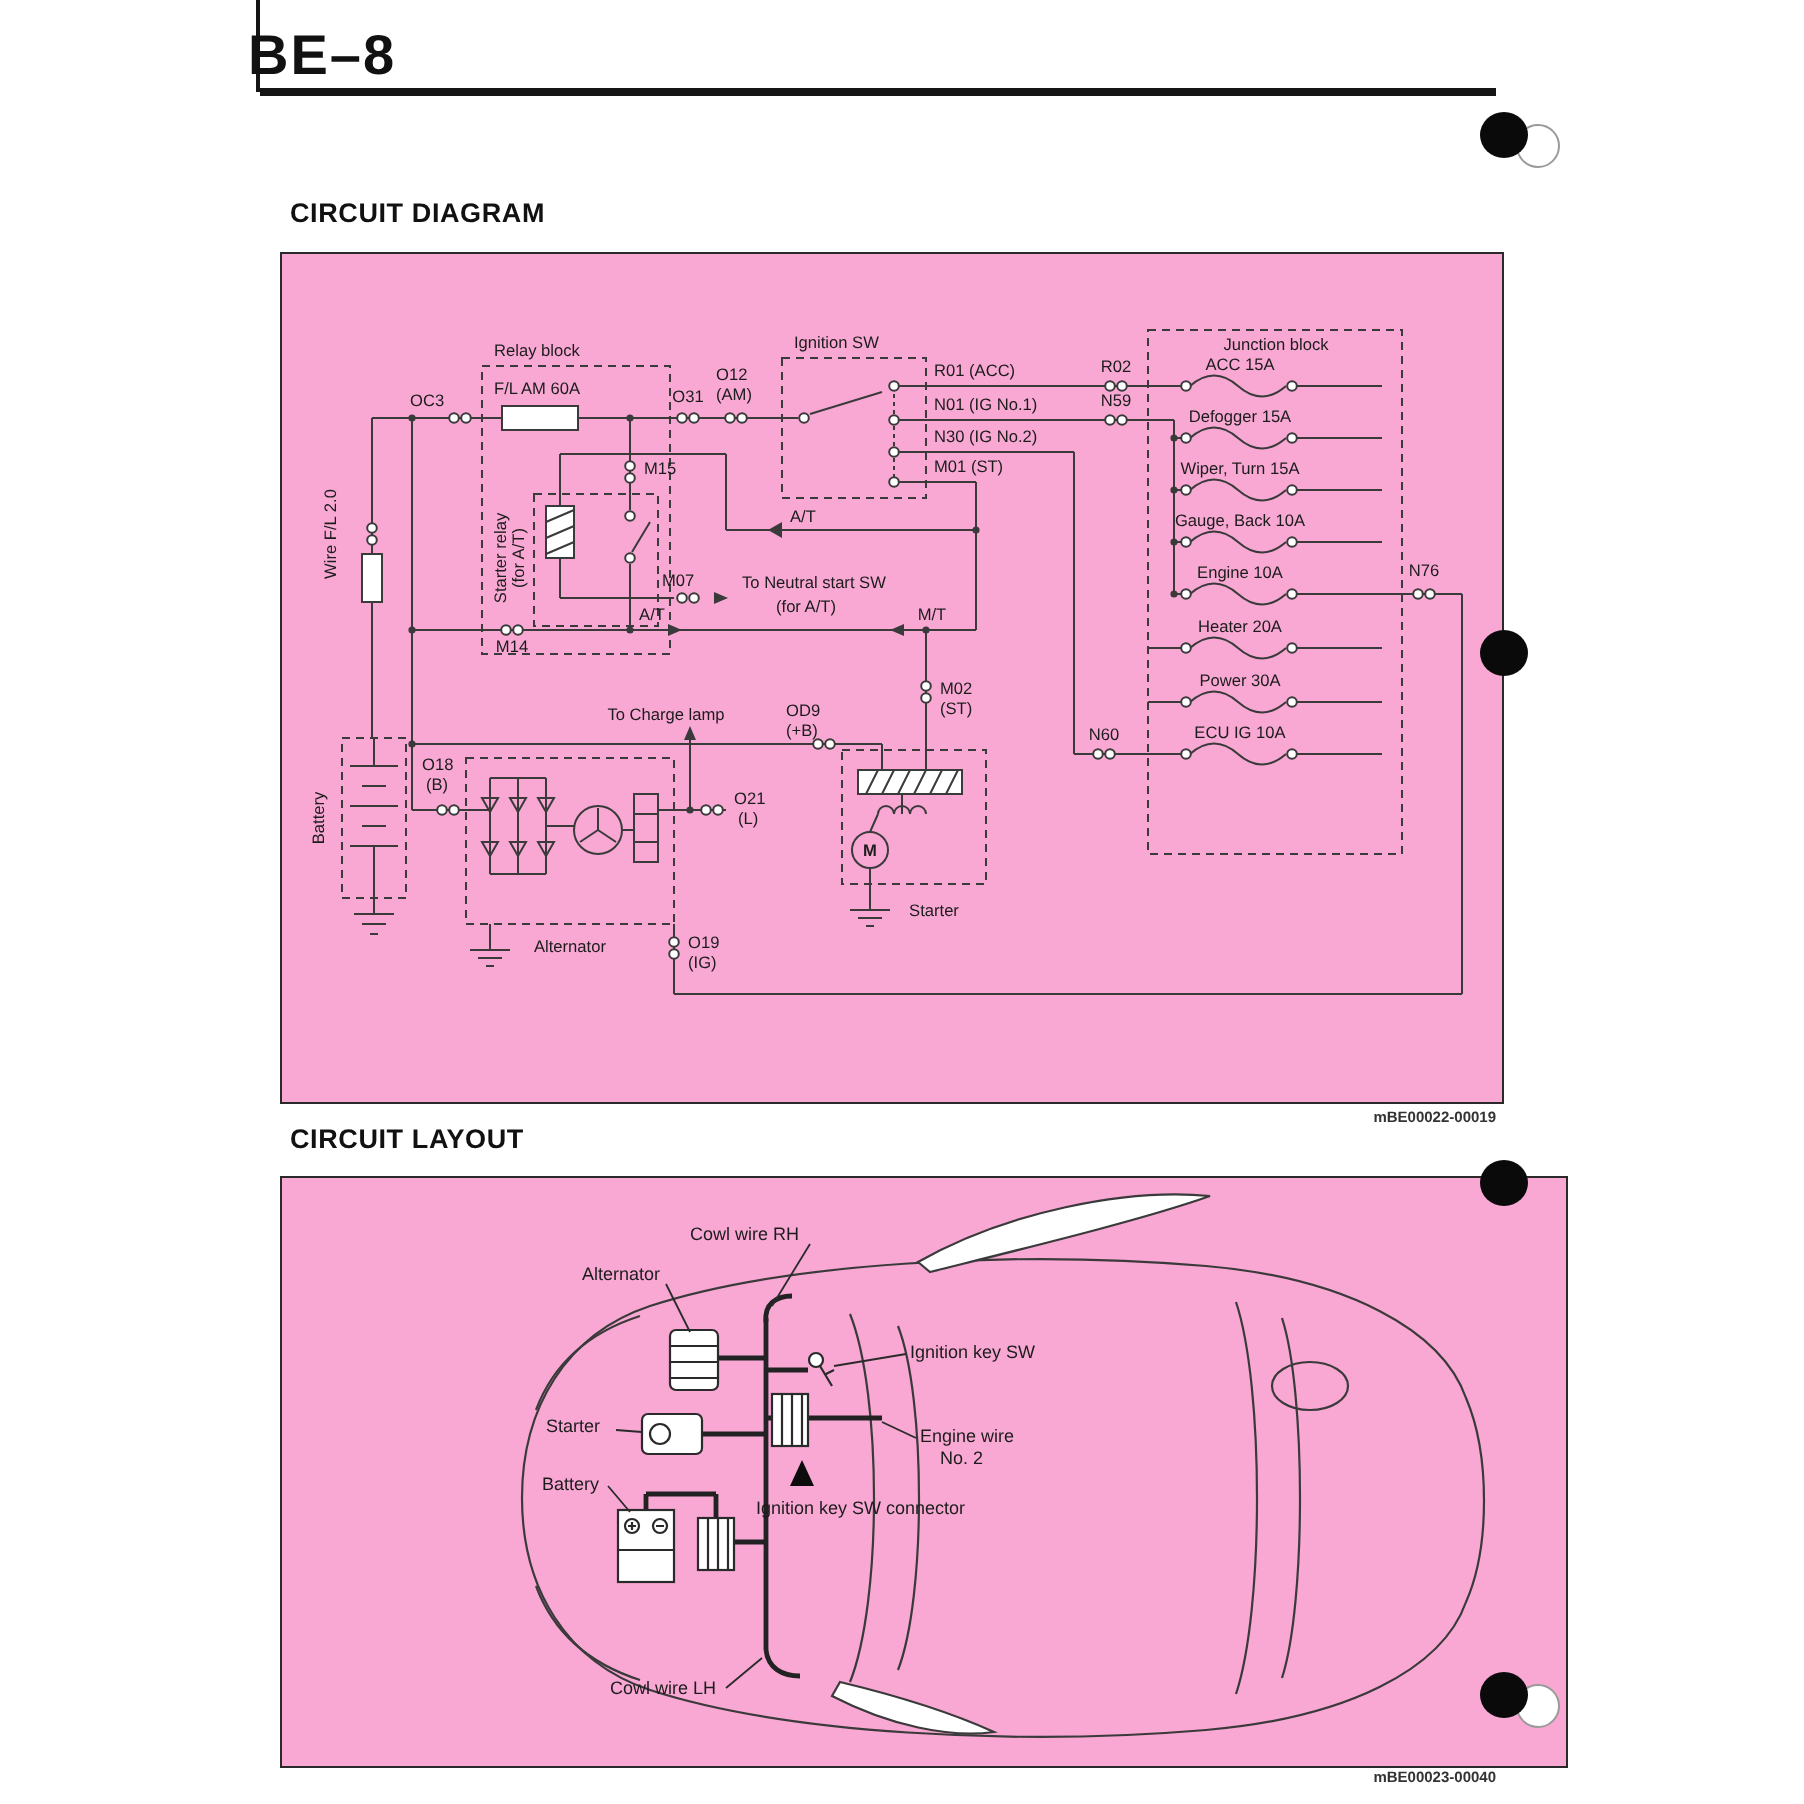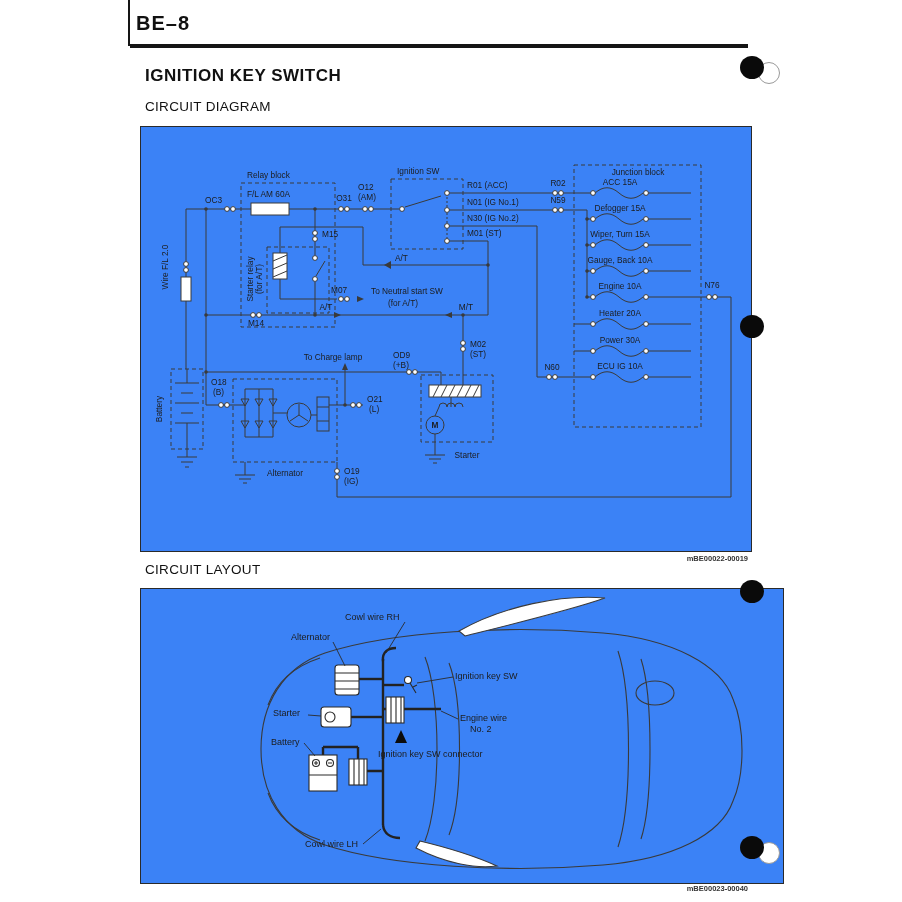--- a/index.html
+++ b/index.html
@@ -1,45 +1,44 @@
 <!DOCTYPE html>
 <html><head>
 <meta charset="utf-8">
 <style>
   html,body{margin:0;padding:0;background:#fff;}
   .page{position:relative;width:902px;height:902px;background:#ffffff;overflow:hidden;
         font-family:"Liberation Sans",sans-serif;color:#111;}
   .abs{position:absolute;}
-  .page-code{left:136px;top:12px;font-size:20px;font-weight:bold;letter-spacing:1px;}
+  .page-code{left:124px;top:12px;font-size:28px;font-weight:bold;letter-spacing:1px;}
   .rule{left:130px;top:44px;width:618px;height:4px;background:#151515;}
   .edge-tick{left:128px;top:0;width:2px;height:46px;background:#151515;}
   .h1{left:145px;top:66px;font-size:17px;font-weight:bold;letter-spacing:.5px;}
-  .h2{font-size:13.5px;font-weight:normal;letter-spacing:.3px;}
+  .h2{font-size:13.5px;font-weight:bold;letter-spacing:.3px;}
   .h2a{left:145px;top:99px;}
   .h2b{left:145px;top:562px;}
-  .figbox{border:1.6px solid #2a2a2a;background:#3b82f6;text-align:center;}
+  .figbox{border:1.6px solid #2a2a2a;background:#f9a8d4;text-align:center;}
   .fig1{left:140px;top:126px;width:610px;height:424px;}
   .fig2{left:140px;top:588px;width:610px;height:294px;padding-left:32px;}
   .figcode{font-size:7.5px;color:#333;width:200px;text-align:right;font-weight:bold;}
   .fc1{left:548px;top:554px;}
   .fc2{left:548px;top:884px;}
   .dot{background:#0a0a0a;border-radius:50%;}
   .hole{border:1.2px solid #9a9a9a;border-radius:50%;background:#fff;width:20px;height:20px;}
   svg text{font-family:"Liberation Sans",sans-serif;fill:#1c1c1c;font-size:8.3px;}
   svg .lbl2{font-size:9px;}
 </style>
 </head>
 <body>
 
 <div class="page">
 
   <div class="abs edge-tick"></div>
   <div class="abs page-code">BE–8</div>
   <div class="abs rule"></div>
-  <div class="abs h1">IGNITION KEY SWITCH</div>
   <div class="abs h2 h2a">CIRCUIT DIAGRAM</div>
 
   <div class="abs figbox fig1">
     <svg width="610" height="424" viewBox="0 0 610 424">
 
       <g stroke="#3a3a3a" stroke-width="1" fill="none">
         <path d="M45,82 H258"></path>
         <path d="M45,82 V242"></path>
         <path d="M65,82 V278 M65,278 H92"></path>
         <path d="M65,245 H300 M300,245 V258"></path>

